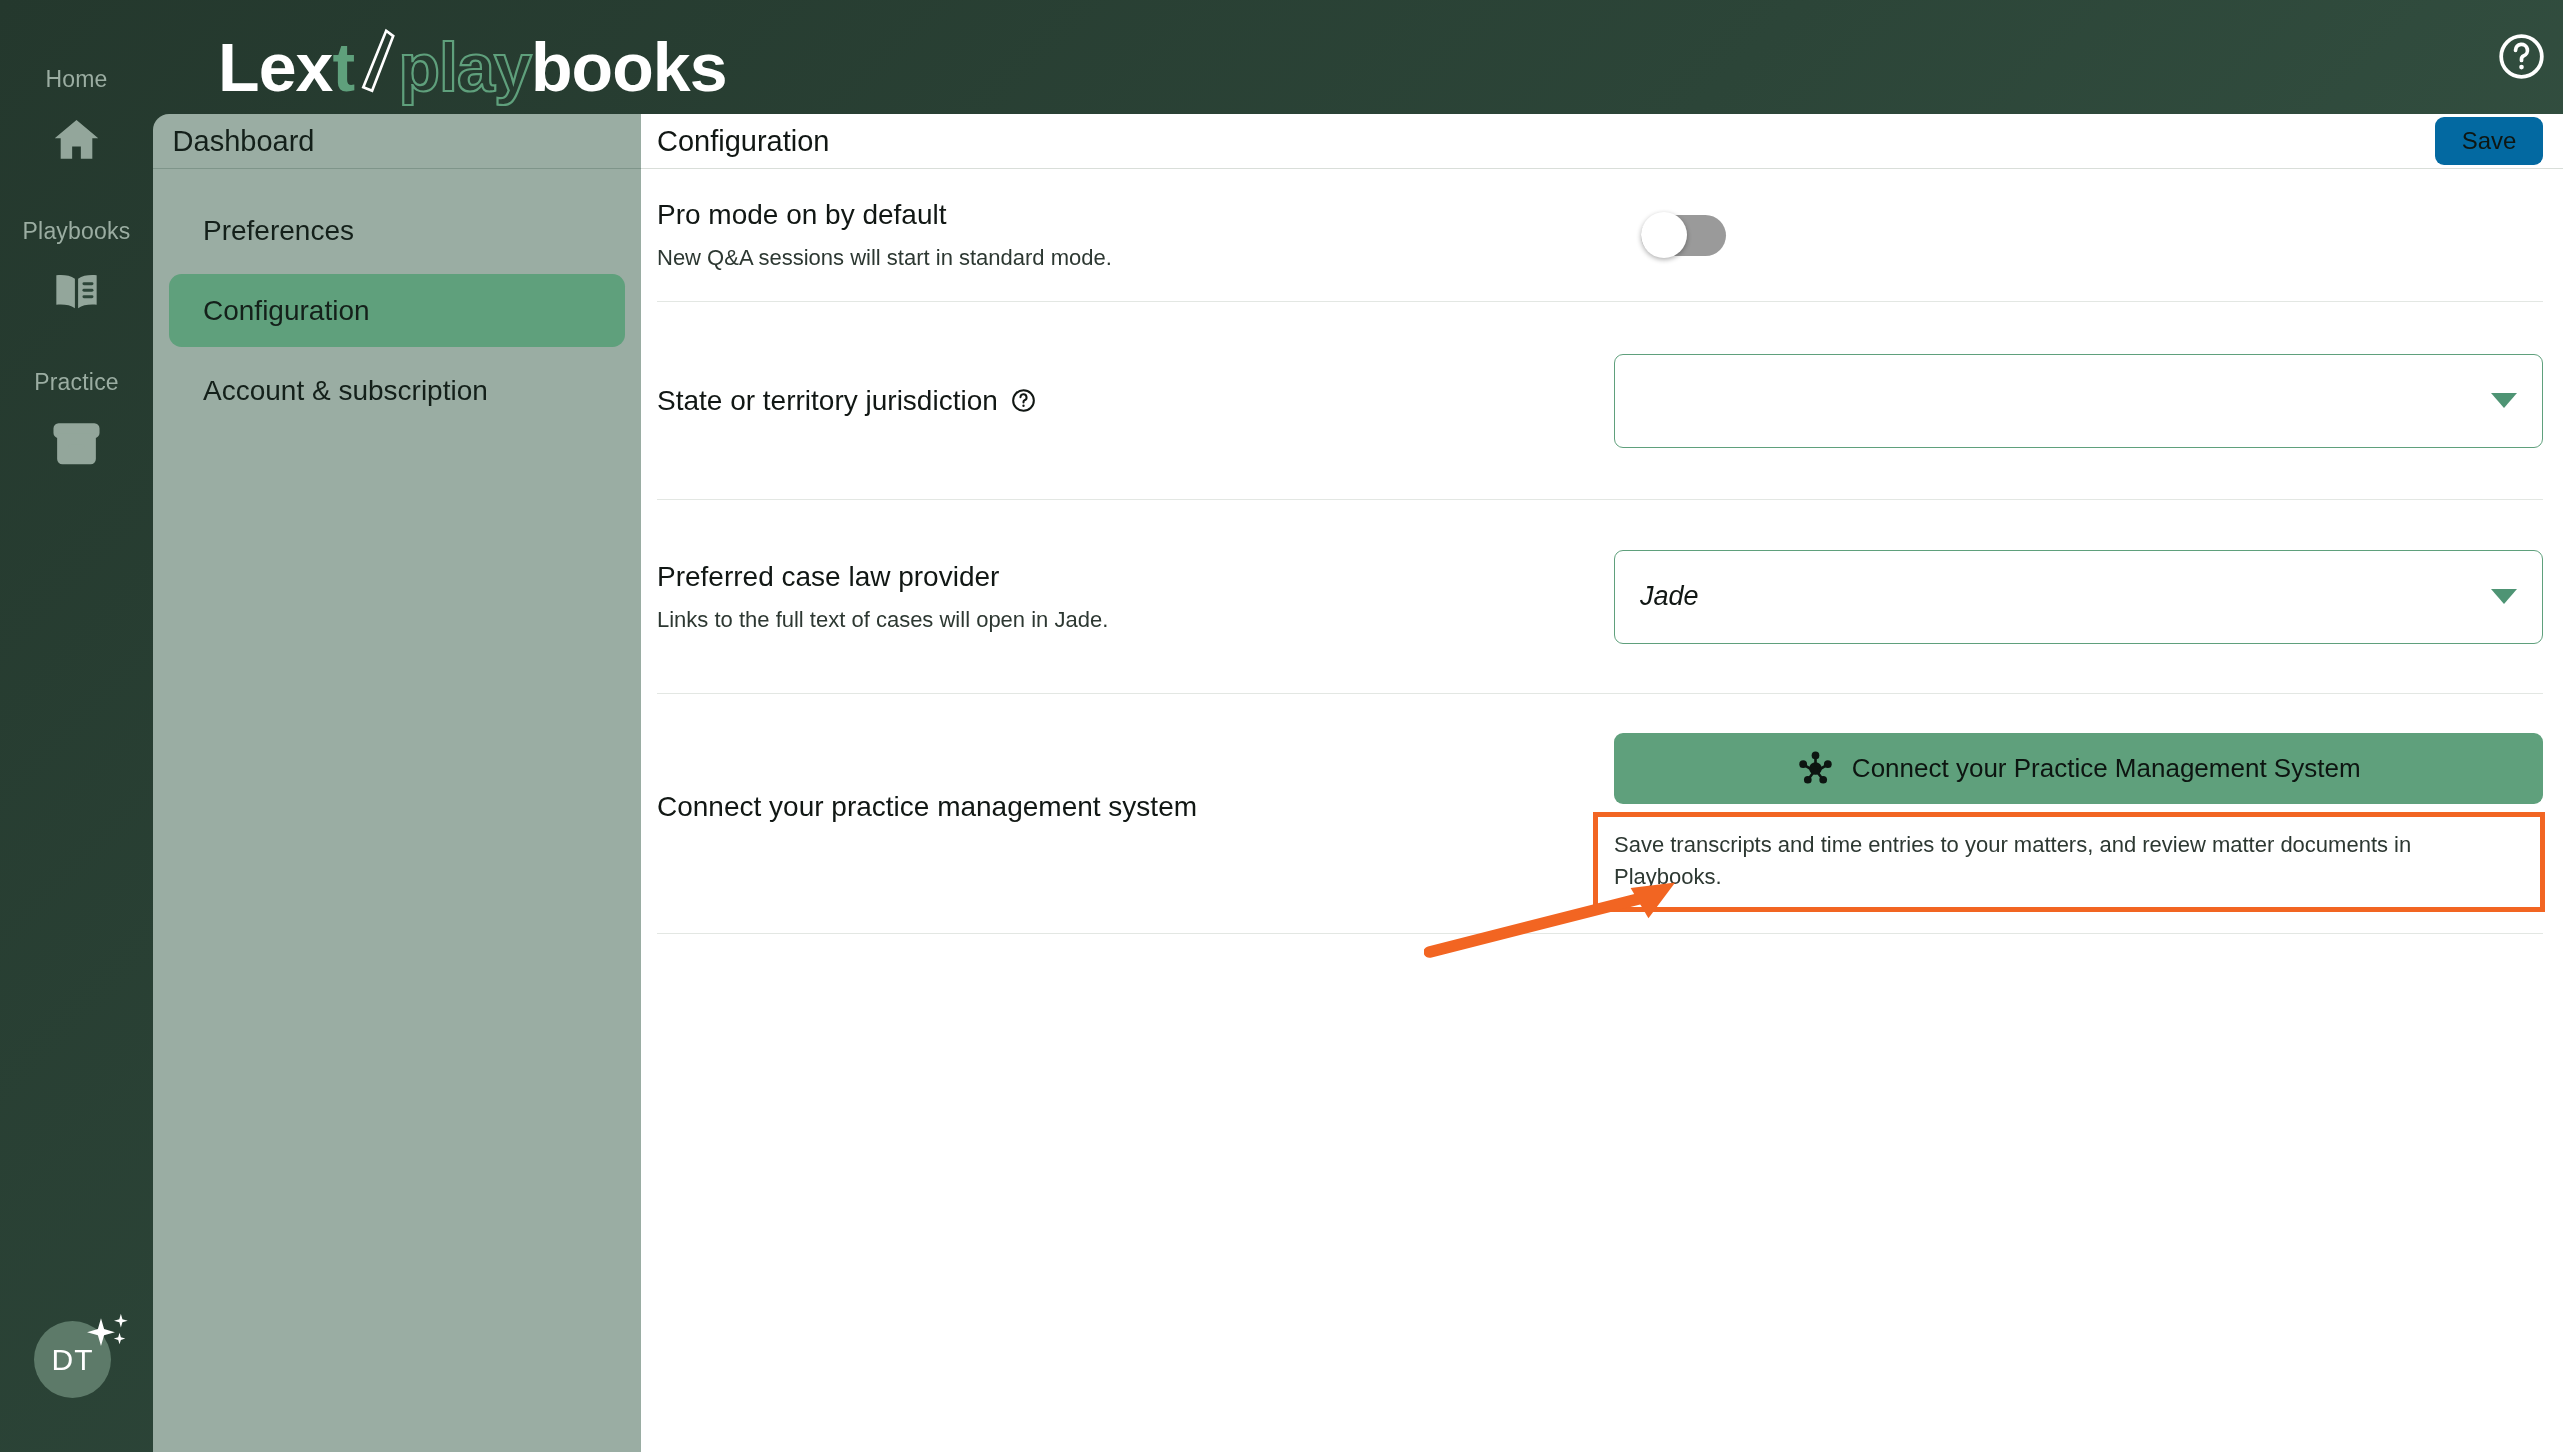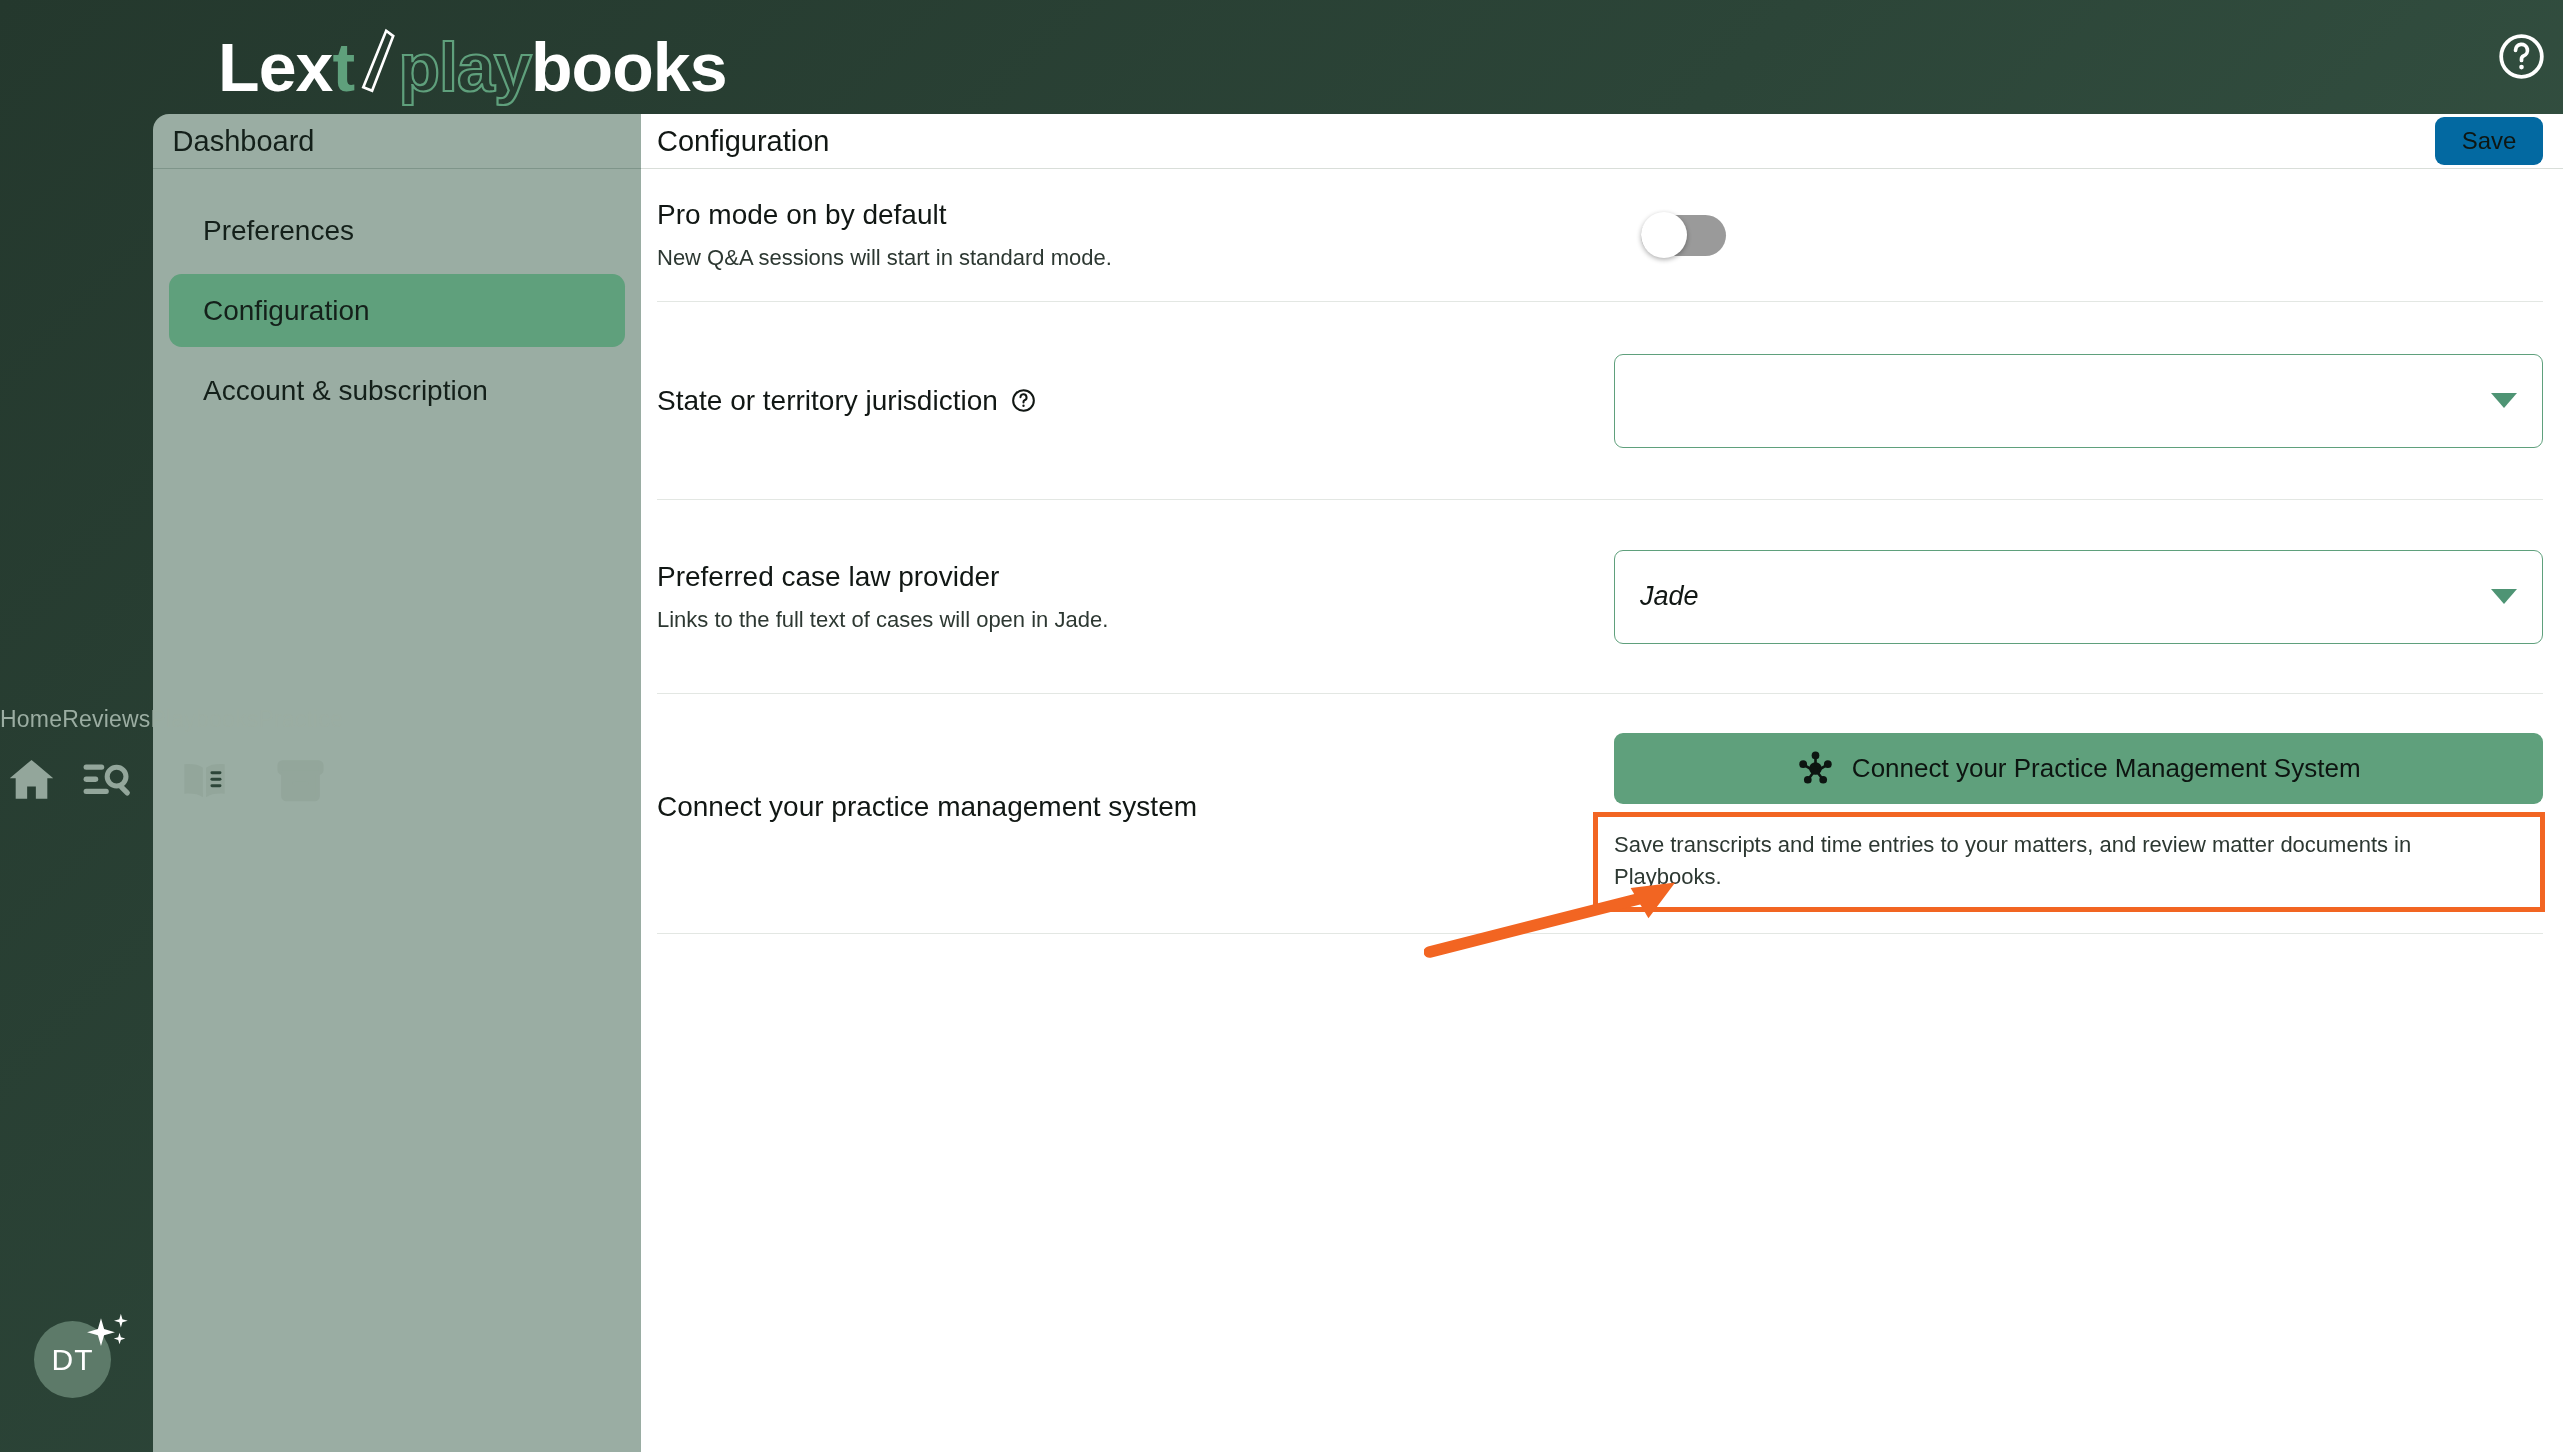--- a/index.html
+++ b/index.html
@@ -15,22 +15,22 @@
     position: relative;
     width: 2563px; height: 1452px;
     background: linear-gradient(135deg, #24382d 0%, #2c4538 45%, #3a5a49 100%);
     overflow: hidden;
   }
 
   
   .rail {
     position: absolute; left: 0; top: 0;
     width: 153px; height: 1452px;
-    display: flex; flex-direction: row; align-items: center;
-    padding-top: 112px;
+    display: flex; flex-direction: column; align-items: center;
+    padding-top: 66px;
     z-index: 3;
   }
   .rail-item {
     width: 153px;
     display: flex; flex-direction: column; align-items: center;
     margin-bottom: 50px;
     cursor: pointer;
   }
   .rail-label {
     color: #9bada2;
@@ -265,32 +265,20 @@
 
     <div class="rail-item">
       <div class="rail-label">Home</div>
       <div class="rail-icon">
         <svg viewBox="0 0 24 24">
             <path d="M12 3 2.5 11h2.6v9h5v-5.4h3.8V20h5v-9h2.6Z"></path>
           </svg>
       </div>
     </div>
 
-    <div class="rail-item">
-      <div class="rail-label">Reviews</div>
-      <div class="rail-icon">
-        <svg viewBox="0 0 24 24">
-          <rect x="2" y="5" width="9" height="2.3" rx="1.1"></rect>
-          <rect x="2" y="10.3" width="6.4" height="2.3" rx="1.1"></rect>
-          <rect x="2" y="15.6" width="11" height="2.3" rx="1.1"></rect>
-          <circle cx="16.4" cy="10.3" r="4.1" fill="none" stroke="#93a69b" stroke-width="2.2"></circle>
-          <rect x="18.6" y="13.1" width="2.3" height="6" rx="1.15" transform="rotate(-45 19.75 16.1)"></rect>
-        </svg>
-      </div>
-    </div>
 
     <div class="rail-item">
       <div class="rail-label">Playbooks</div>
       <div class="rail-icon">
         <svg viewBox="0 0 24 24">
           <path d="M11.3 6.4C9.3 5 6.4 4.6 3.2 4.9v12.9c3.2-.3 6.1.1 8.1 1.5Z"></path>
           <path d="M12.7 6.4c2-1.4 4.9-1.8 8.1-1.5v12.9c-3.2-.3-6.1.1-8.1 1.5Z"></path>
           <rect x="14.6" y="8" width="4.8" height="1.3" rx=".65" fill="#2c4538"></rect>
           <rect x="14.6" y="10.8" width="4.8" height="1.3" rx=".65" fill="#2c4538"></rect>
           <rect x="14.6" y="13.6" width="4.8" height="1.3" rx=".65" fill="#2c4538"></rect>

